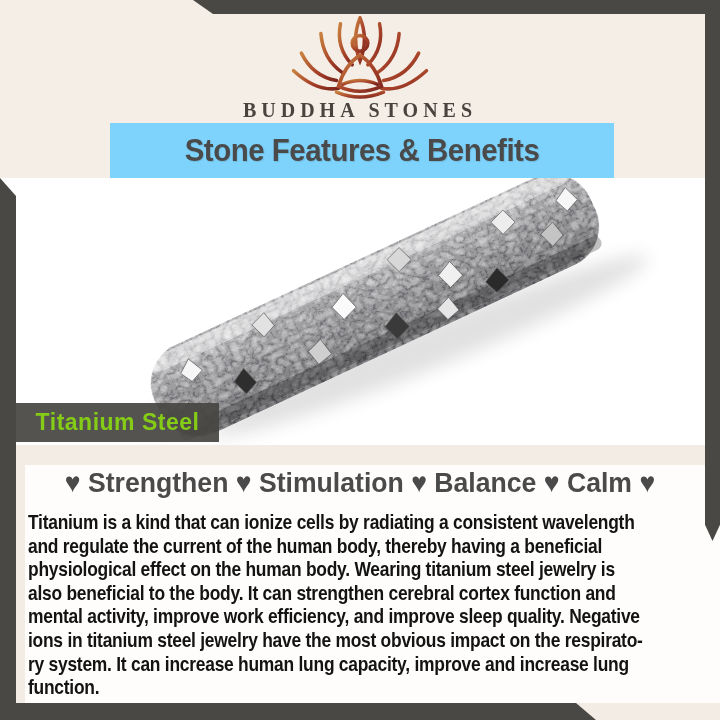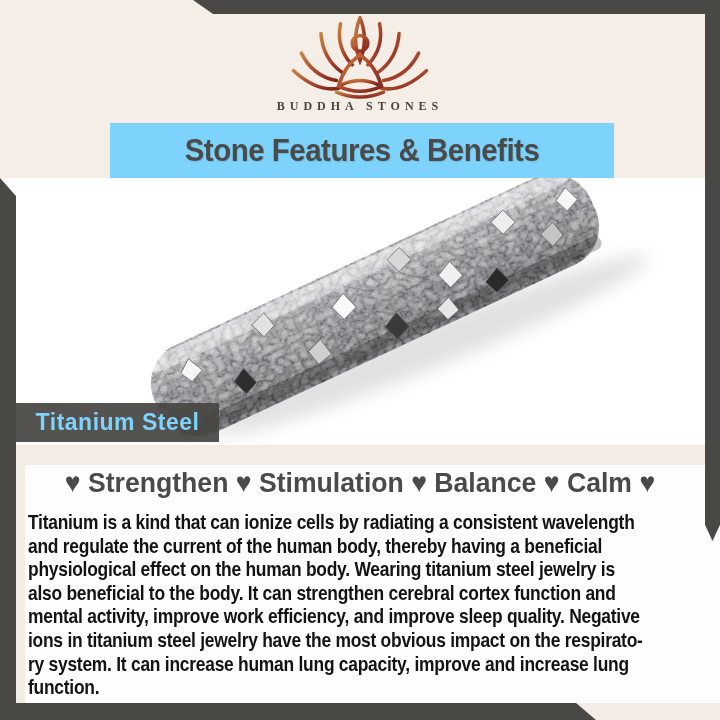--- a/index.html
+++ b/index.html
@@ -18,36 +18,36 @@
   .frame-right{left:705px;top:0;width:15px;height:541px;
     clip-path:polygon(0 0,100% 0,100% 97%,50% 100%,0 97%);}
   .frame-left{left:0;top:178px;width:16px;height:542px;
     clip-path:polygon(0 0,100% 18px,100% 100%,0 100%);}
   .frame-bottom{left:0;top:703px;width:596px;height:17px;
     clip-path:polygon(0 0,576px 0,100% 100%,0 100%);}
   
   .logo{position:absolute;left:50%;top:14px;transform:translateX(-50%);z-index:3;}
   .brand{
     position:absolute;left:0;top:99px;width:720px;text-align:center;z-index:3;
-    font-family:"Liberation Serif","DejaVu Serif",serif;font-size:12px;font-weight:600;
+    font-family:"Liberation Serif","DejaVu Serif",serif;font-size:20px;font-weight:600;
     letter-spacing:5px;color:#49433d;
   }
   .title-panel{position:absolute;left:110px;top:123px;width:504px;height:55px;background:#7dd3fc;z-index:3;}
   .title-text{
     display:block;width:100%;text-align:center;line-height:55px;white-space:nowrap;
     font-size:31px;font-weight:700;color:#4a4a4a;letter-spacing:-0.5px;
     transform:scaleX(0.95);transform-origin:center;
     text-shadow:1px 1px 1px rgba(0,0,0,0.12);
   }
   
   .product-photo{position:absolute;left:0;top:178px;width:720px;height:267px;z-index:2;}
   .product-badge{
     position:absolute;left:16px;top:403px;width:203px;height:39px;z-index:4;
     background:rgba(72,70,67,0.93);display:flex;align-items:center;justify-content:center;
-    color:#7dd3fc;font-size:23px;font-weight:700;letter-spacing:0.5px;white-space:nowrap;
+    color:#84cc16;font-size:23px;font-weight:700;letter-spacing:0.5px;white-space:nowrap;
   }
   
   .benefits-heading{
     position:absolute;left:0;top:467px;width:720px;text-align:center;z-index:3;
     font-size:28px;font-weight:700;color:#4a4a4a;white-space:nowrap;
     transform:scaleX(0.95);transform-origin:center;
   }
   .body-copy{
     position:absolute;left:28px;top:510px;z-index:3;
     transform:scaleX(0.85);transform-origin:0 0;

